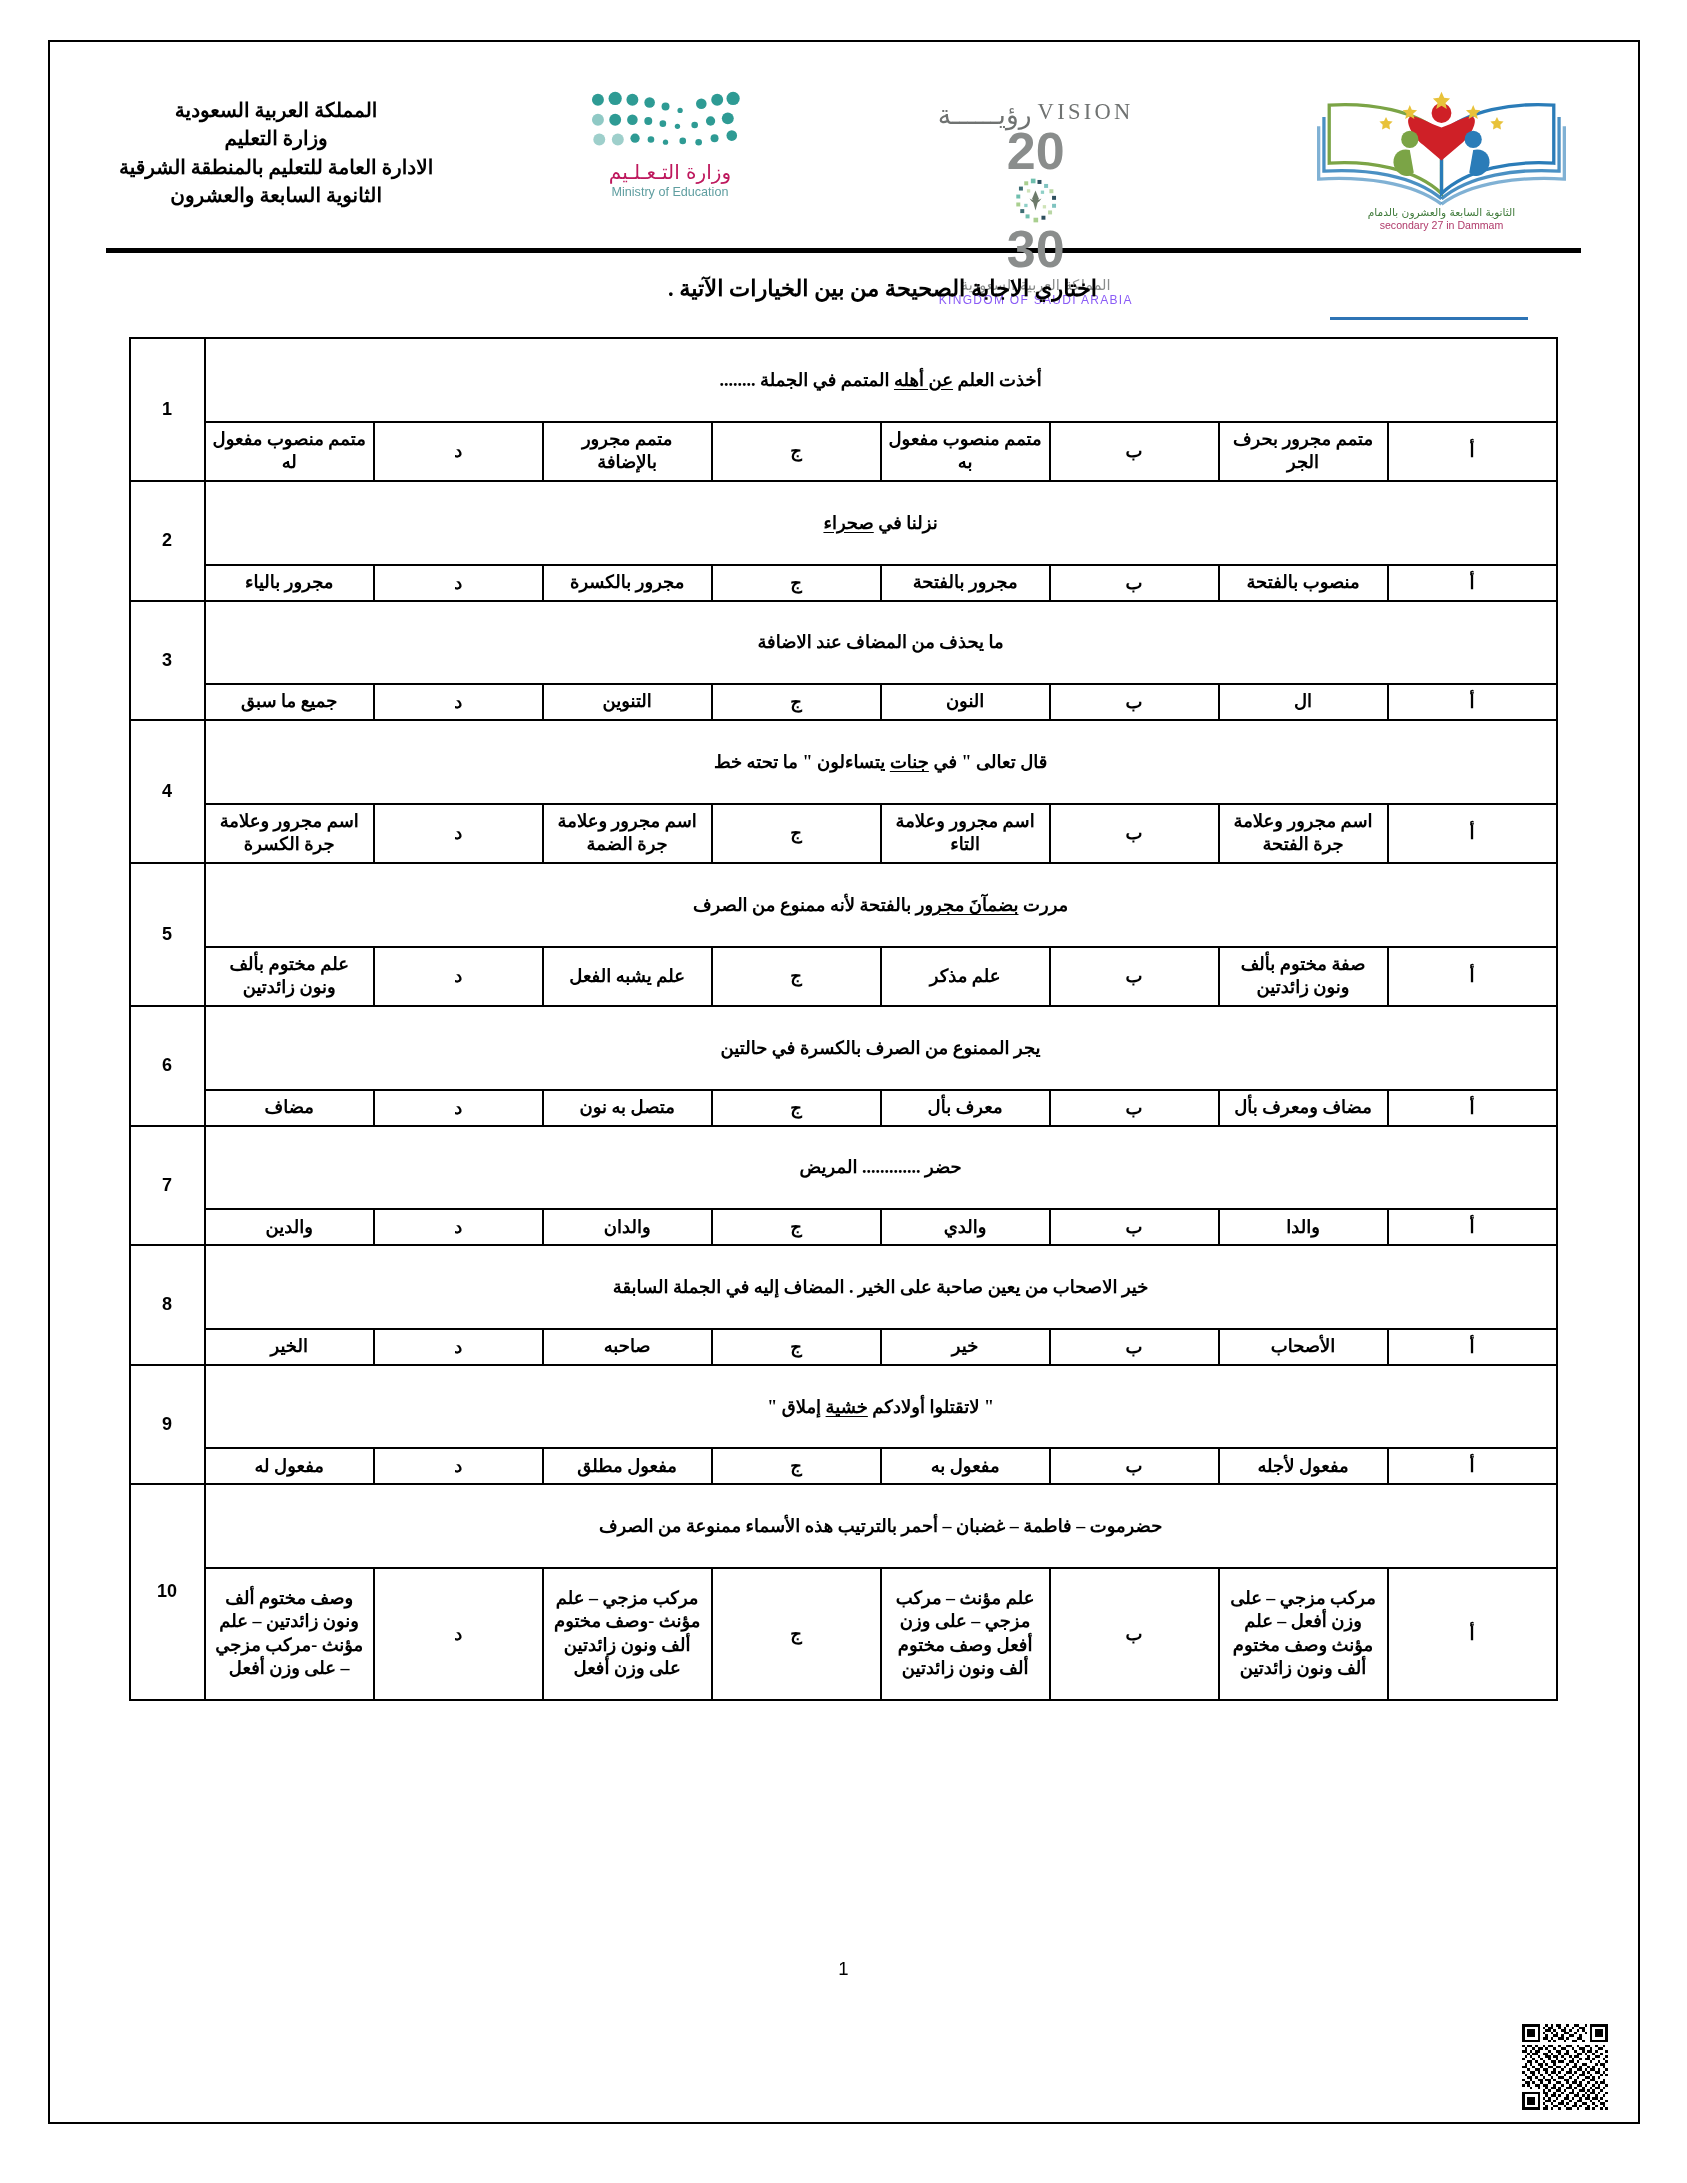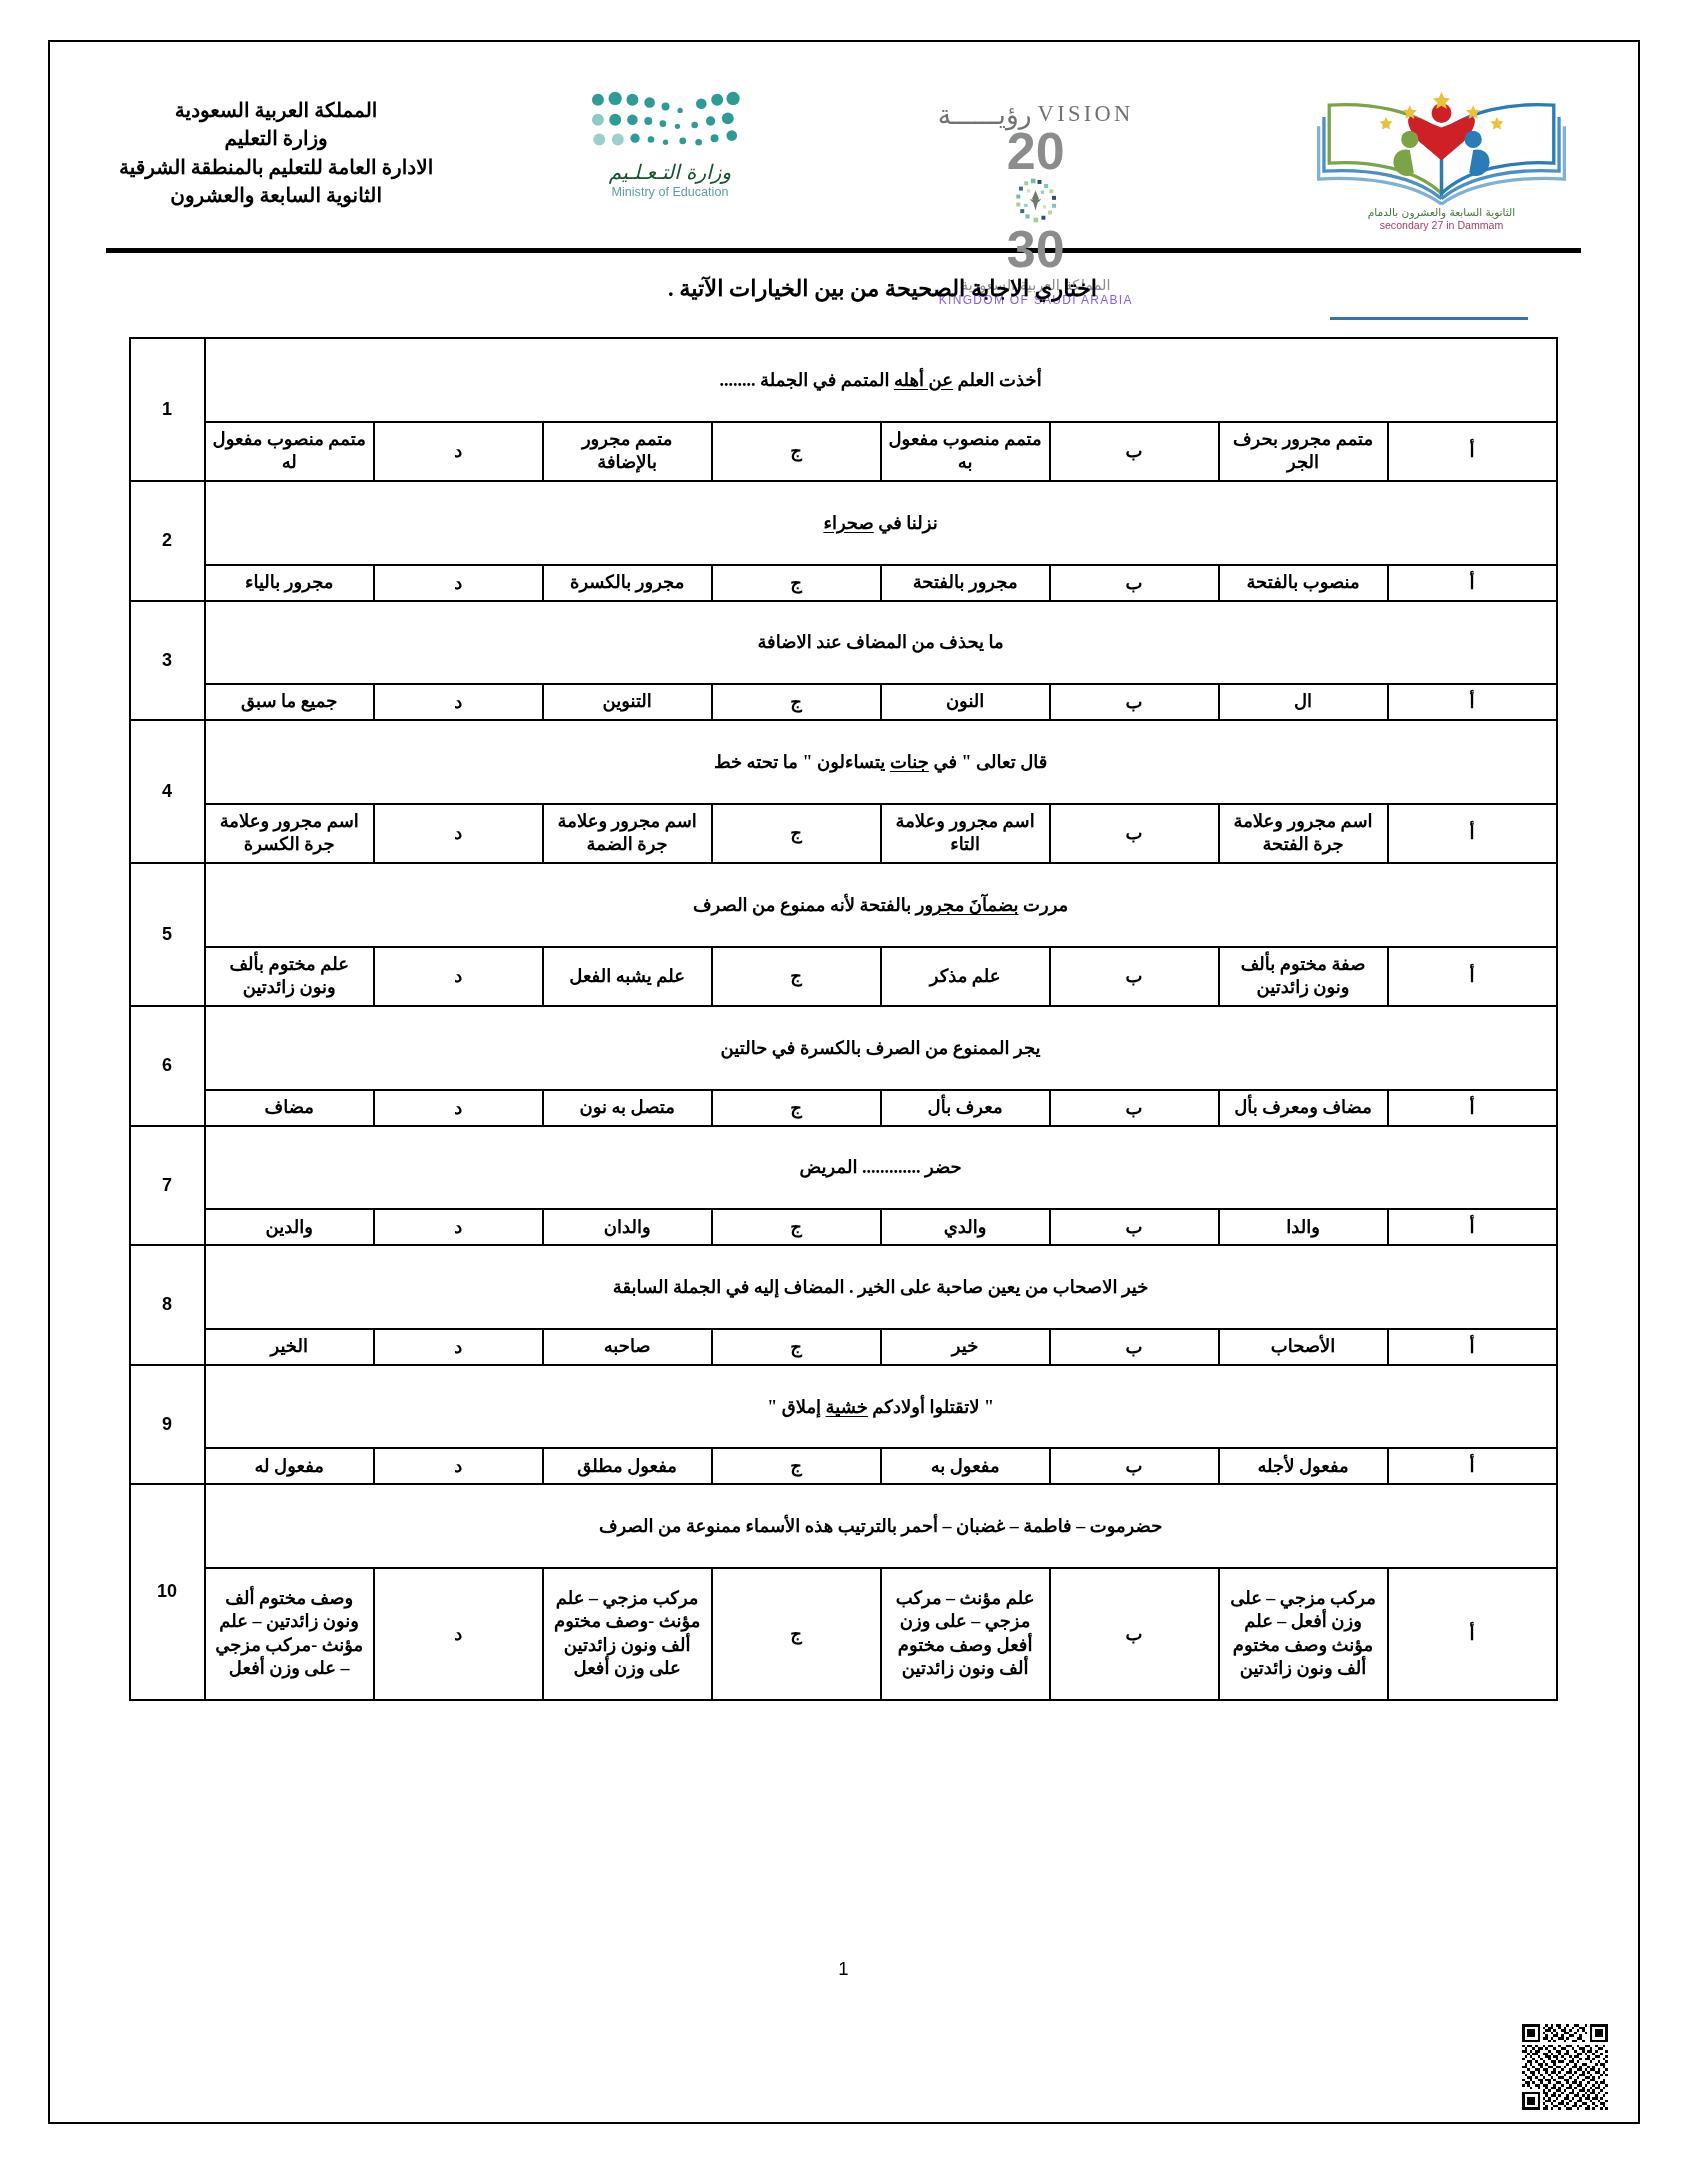--- a/index.html
+++ b/index.html
@@ -56,43 +56,42 @@
   .hdr-text div { margin: 0; }
 
   .moe-logo {
     width: 198px;
     padding-top: 13.2px;
     text-align: center;
   }
   .moe-dots { width: 159px; height: 64px; margin: 0 auto; display:block; }
   .moe-ar {
     font-size: 20px;
-    color: #14532d;
+    color: #be185d;
     letter-spacing: 1.3px;
     margin-top: 6.6px;
     font-family: "DejaVu Sans", sans-serif;
-    font-style: italic;
   }
   .moe-en {
     font-size: 12.6px;
     color: #5f9ea0;
     font-family: "Liberation Sans", sans-serif;
     margin-top: 1.3px;
     direction: ltr;
   }
 
   .vision-logo {
     width: 258px;
     text-align: center;
     padding-top: 22.5px;
   }
   .vision-row1 {
     display: flex;
     flex-direction: row-reverse;
-    align-items: center;
+    align-items: flex-start;
     justify-content: center;
     gap: 6px;
   }
   .vision-ar {
     font-size: 26.5px;
     color: #6f7271;
     letter-spacing: 4px;
     font-family: "DejaVu Sans", sans-serif;
   }
   .vision-en {

